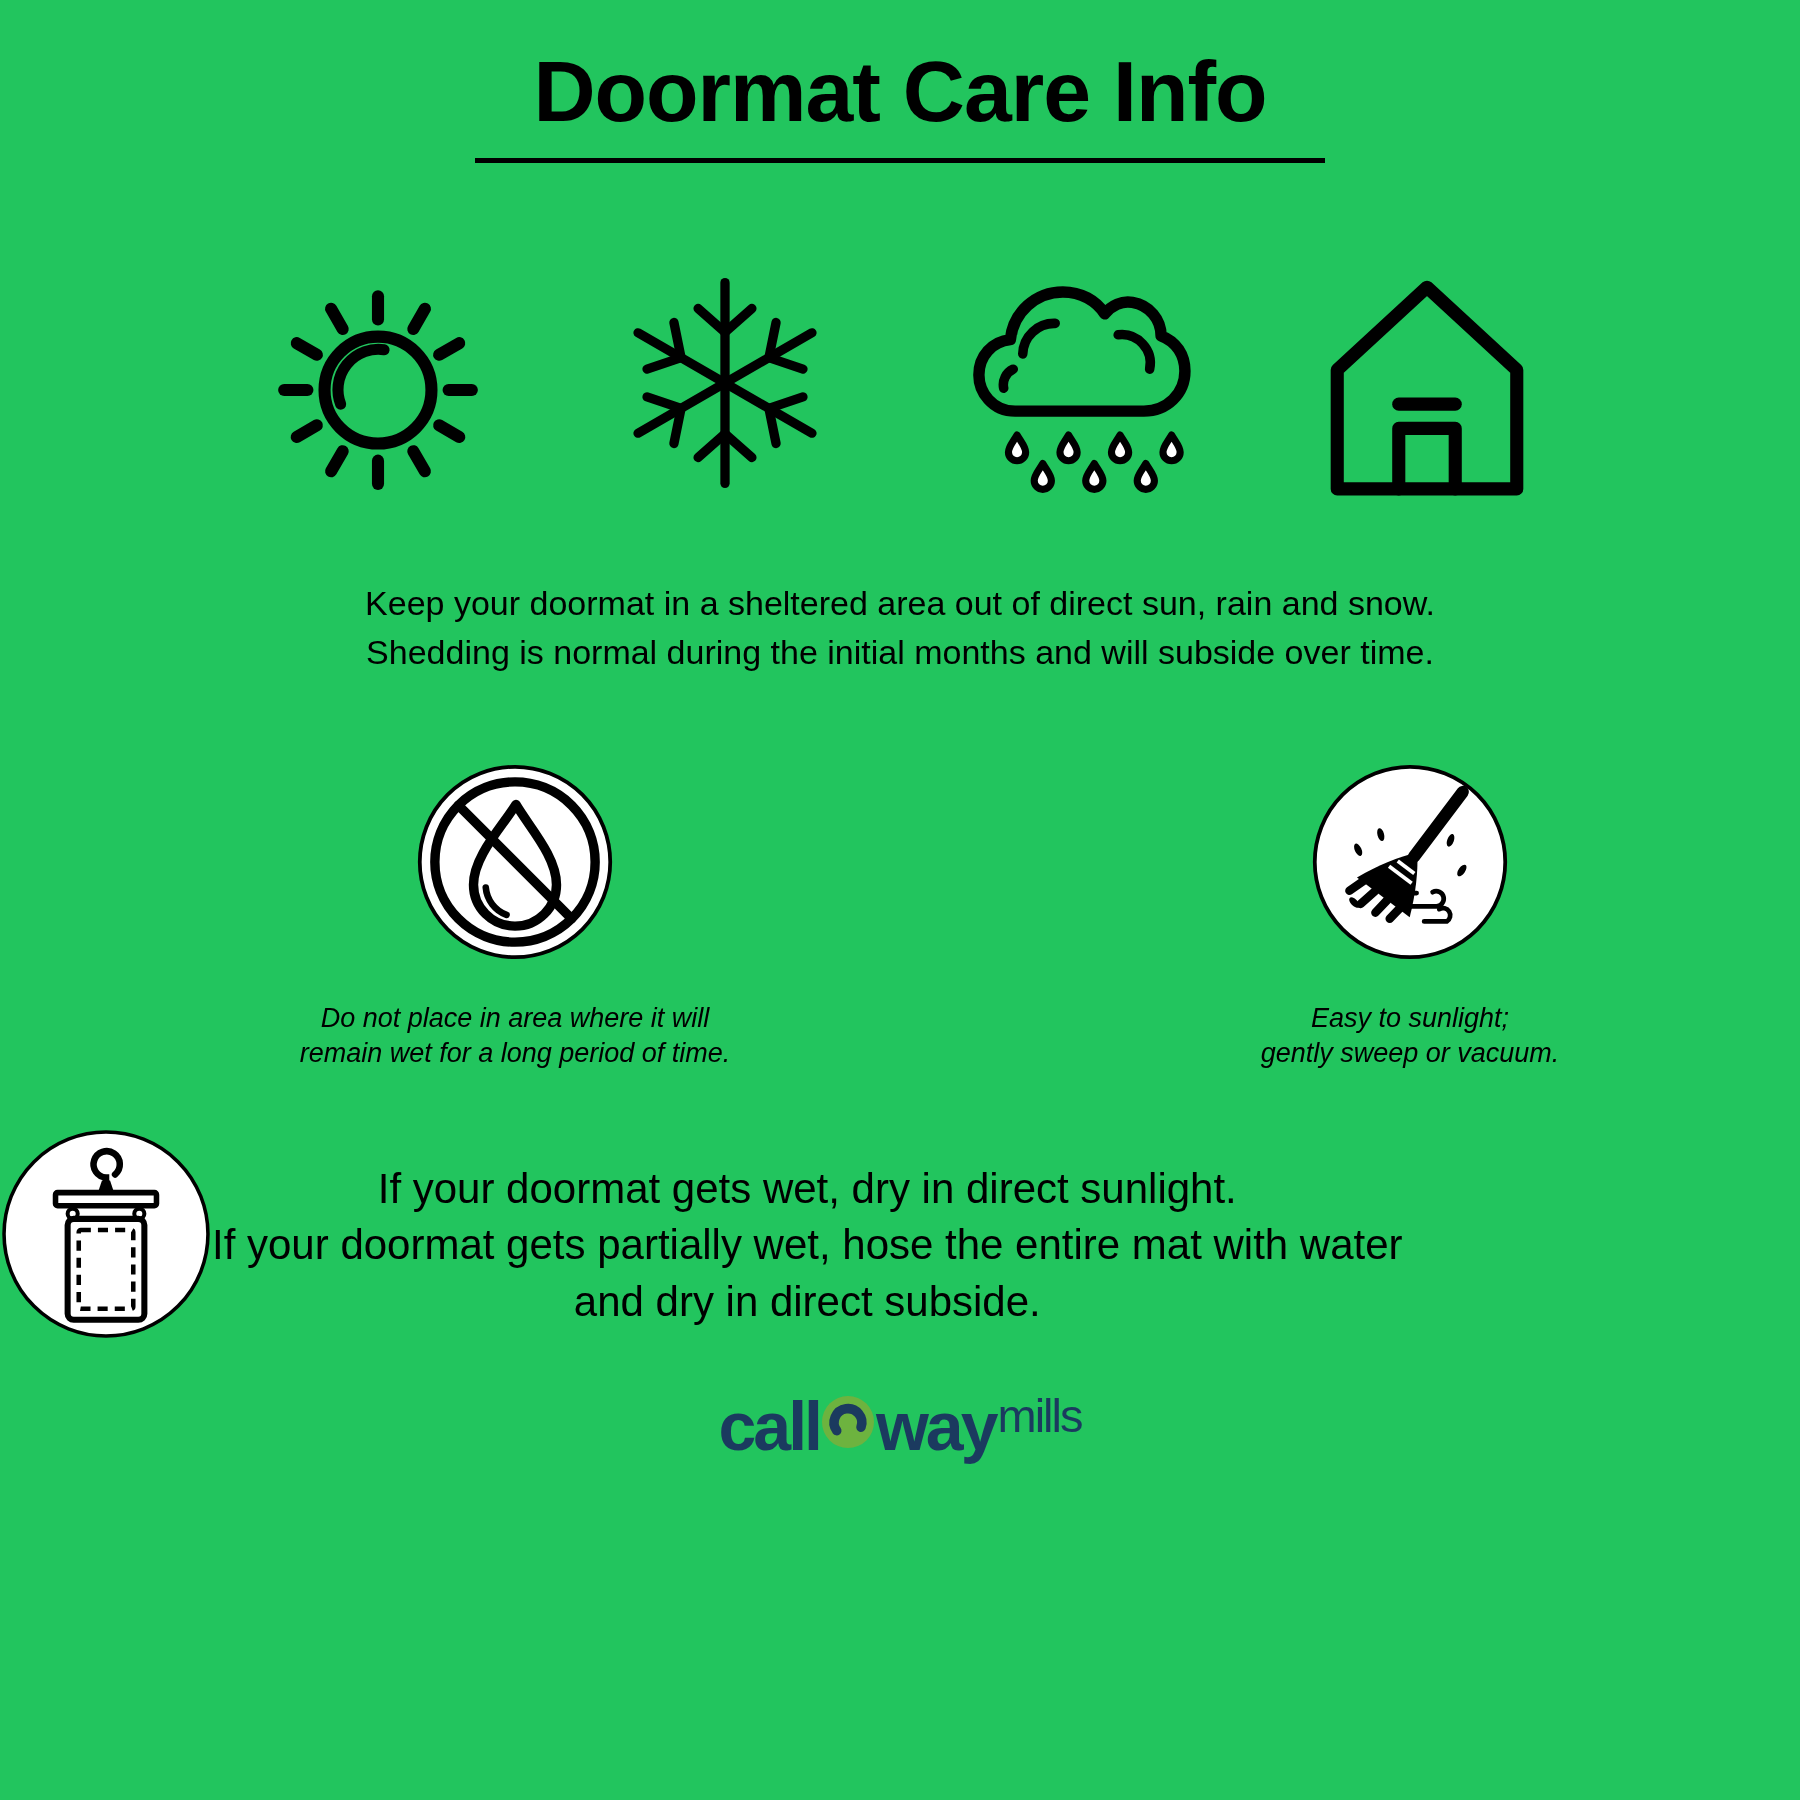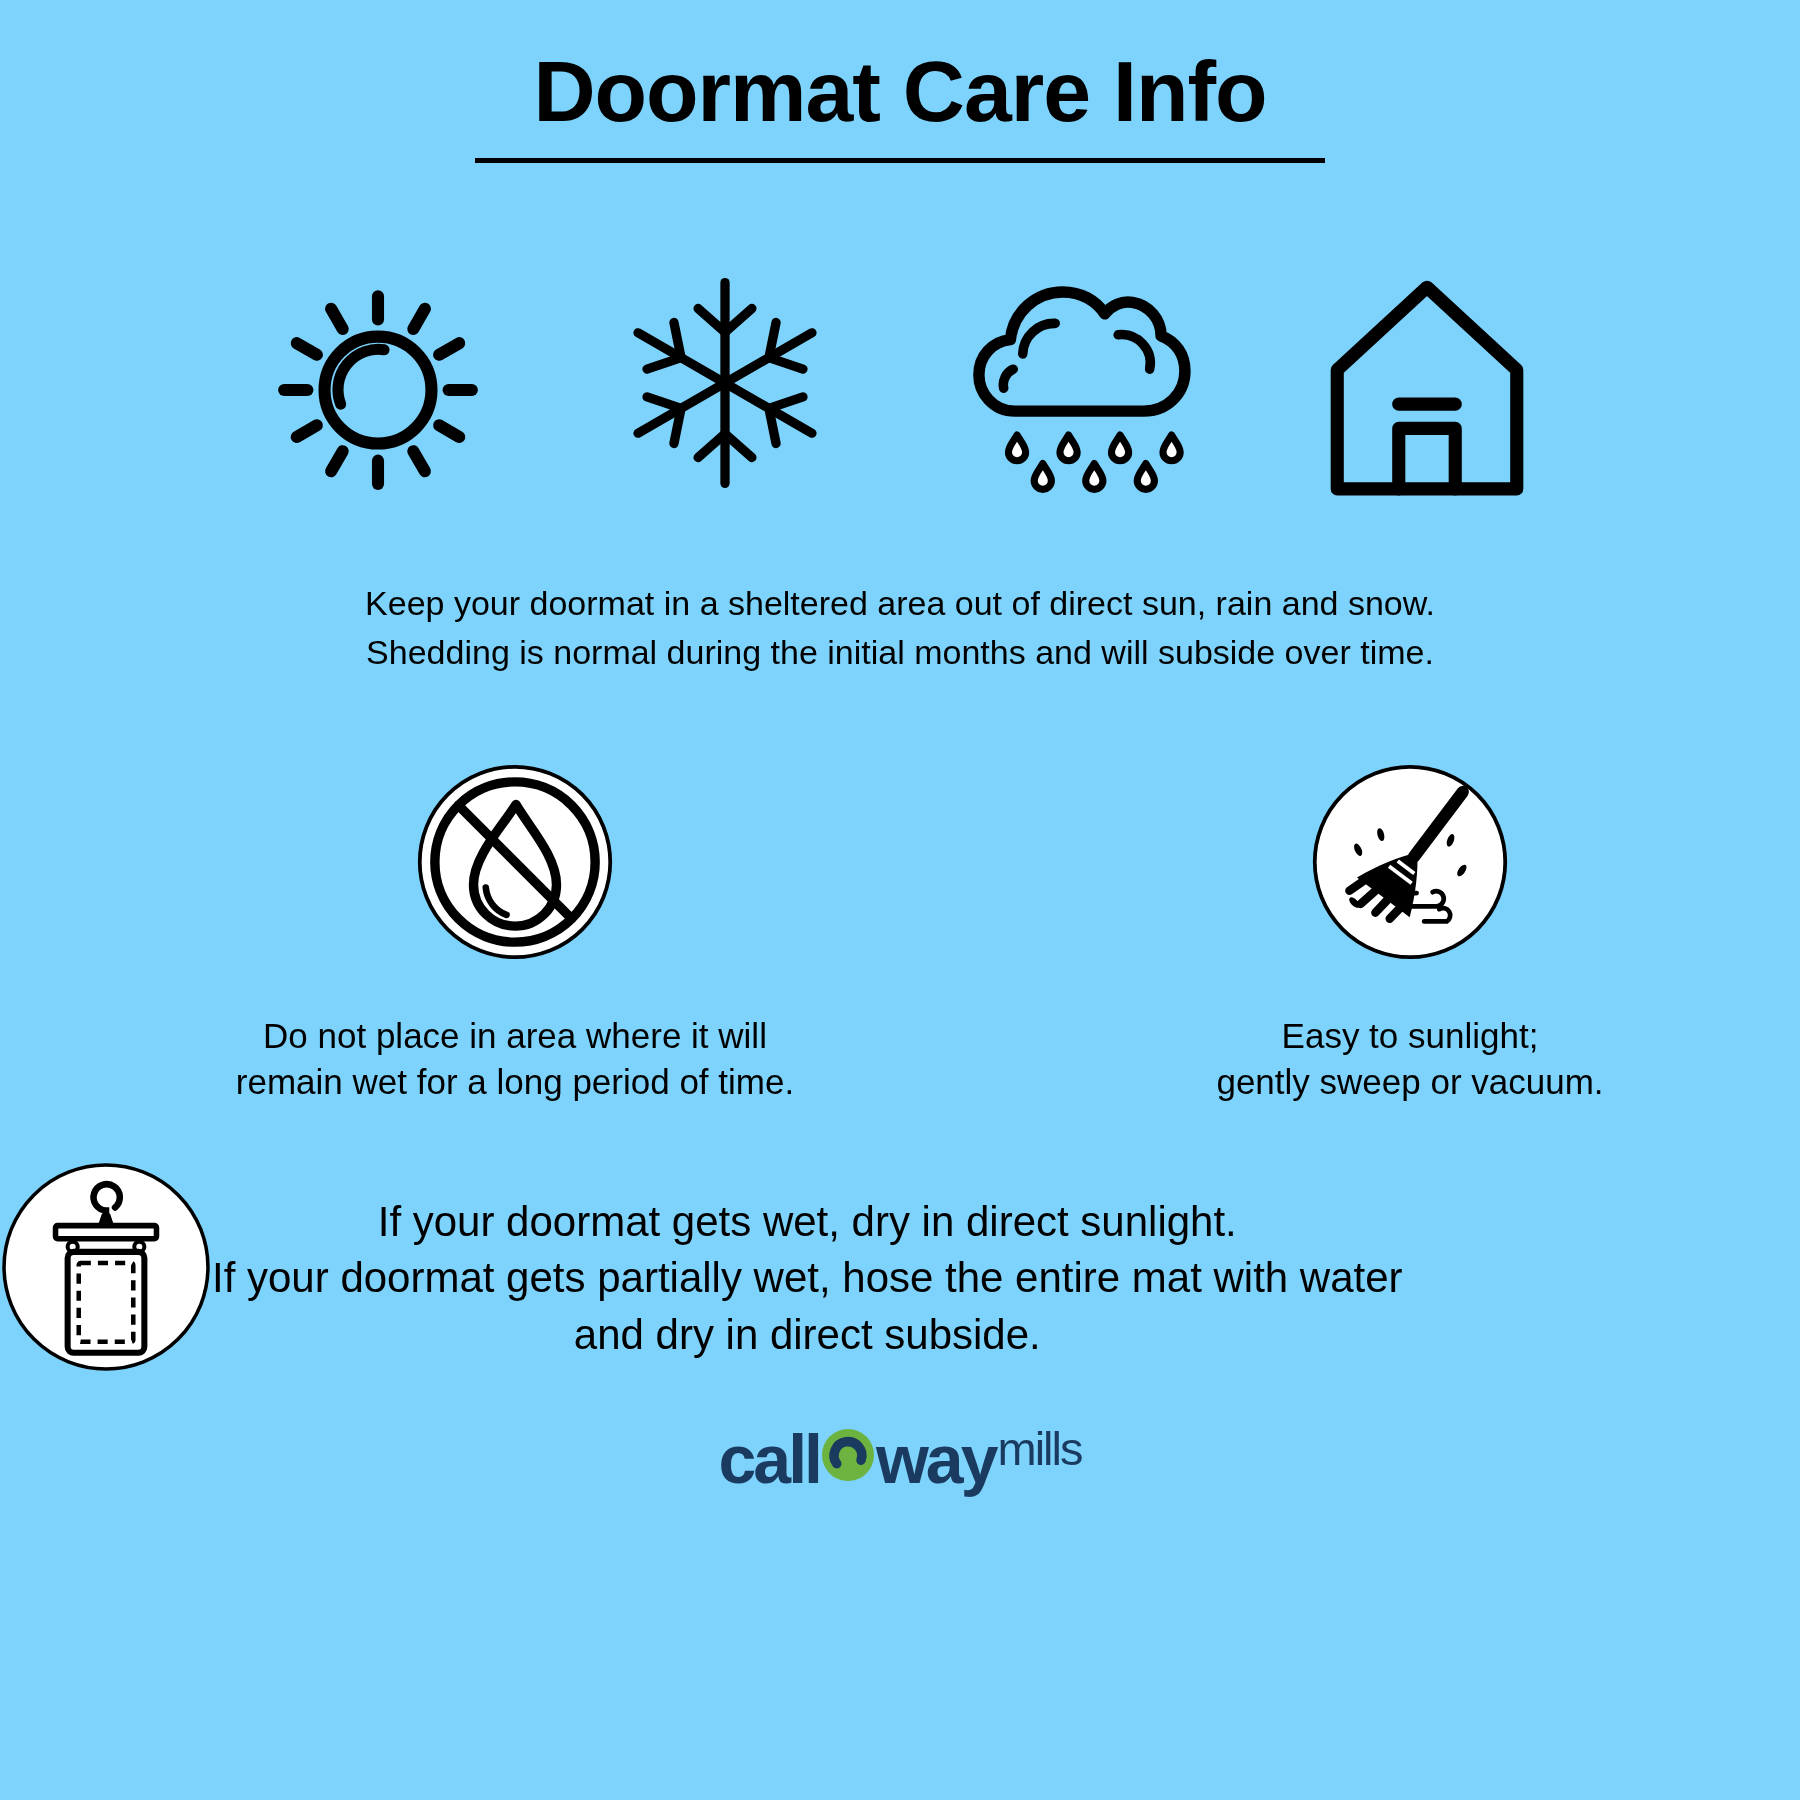--- a/index.html
+++ b/index.html
@@ -1,27 +1,27 @@
 <!DOCTYPE html>
 <html><head>
 <meta charset="utf-8">
 <style>
   html,body{margin:0;padding:0;background:#fff;}
   .page{
-    width:1800px;height:1800px;background:#7dd3fc;position:relative;overflow:hidden;
+    width:1800px;height:1800px;background:#22c55e;position:relative;overflow:hidden;
     text-align:center;color:#000;font-family:"Liberation Sans",sans-serif;
   }
   .title{margin:0;padding-top:48px;font-size:86px;line-height:1;font-weight:700;letter-spacing:-1px;}
   .title-underline{width:850px;height:5px;background:#000;margin:24px auto 0;}
   .weather-row{margin-top:84px;display:flex;justify-content:center;align-items:center;gap:112px;}
   .wicon{display:flex;align-items:center;justify-content:center;}
   .intro{margin-top:60px;font-size:34px;line-height:1.44;}
   .care-row{margin-top:86px;display:flex;padding-left:125px;gap:115px;}
   .care-col{width:780px;display:flex;flex-direction:column;align-items:center;}
-  .caption{margin-top:52px;font-size:35px;line-height:1.31;}
+  .caption{margin-top:40px;font-size:27px;line-height:1.31;font-style:italic;}
   .drying{margin-top:56px;display:flex;flex-direction:row;align-items:center;}
   .drying-text{margin-top:24px;font-size:42px;line-height:1.35;}
   .brand{margin-top:52px;display:flex;justify-content:center;line-height:1;}
   .brand-bold{font-weight:700;font-size:68px;color:#1b3a5f;letter-spacing:-3px;}
   .brand-light{font-weight:400;font-size:47px;color:#1b3a5f;letter-spacing:-2px;margin-left:2px;}
   .swirl-o{width:52px;height:52px;margin:0 2px;transform:translateY(4px);}
   svg{display:block;}
 </style>
 </head>
 <body>

